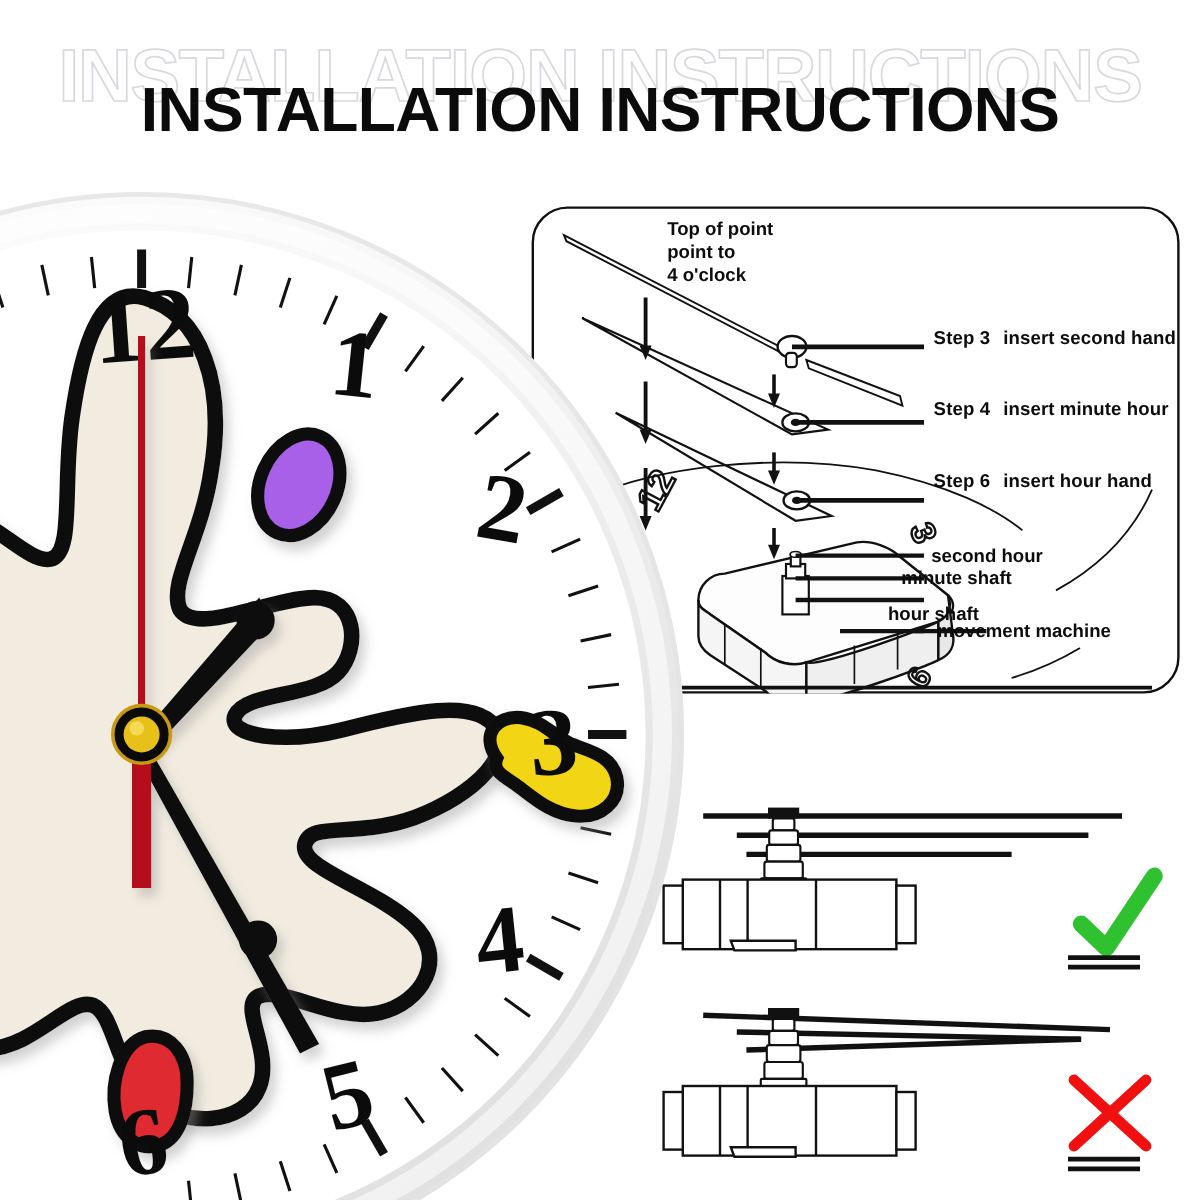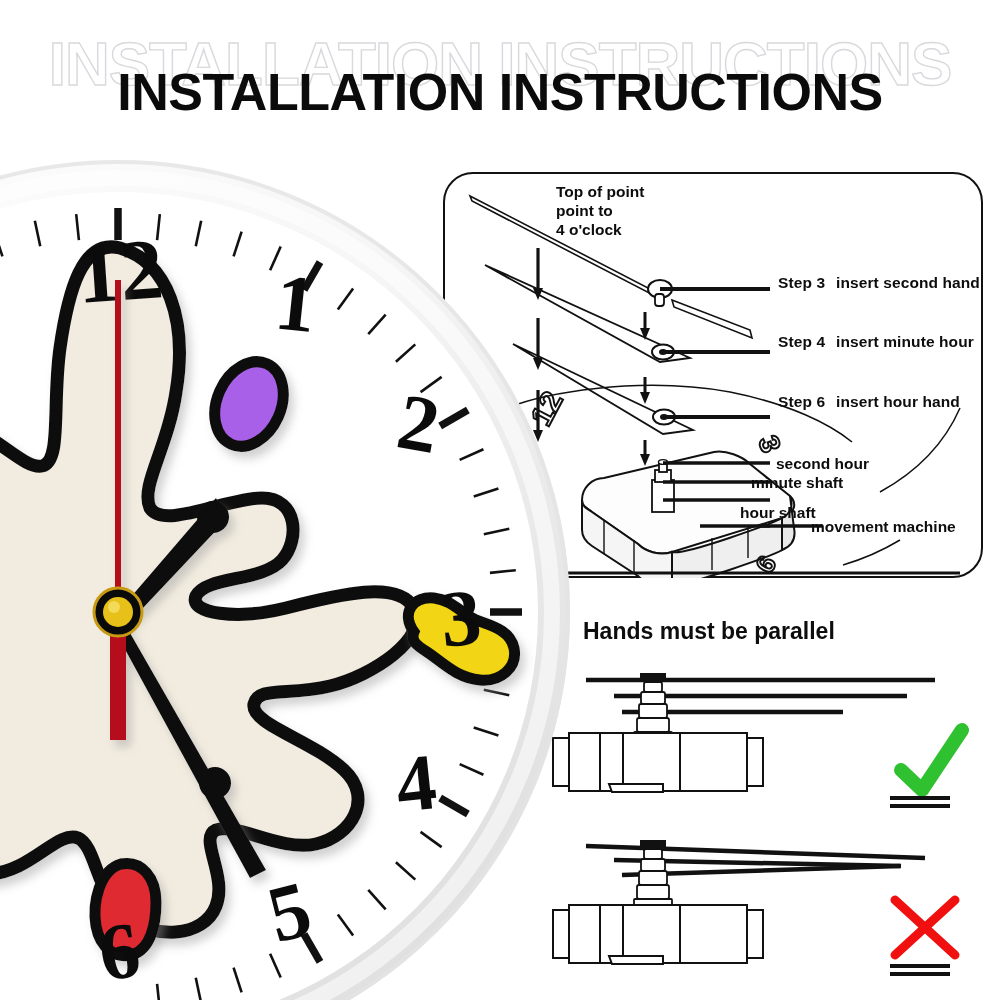--- a/index.html
+++ b/index.html
@@ -185,23 +185,22 @@
   <div class="panel-text steplabel" style="left:778px;top:333px;">
     <span class="sn">Step 4</span><span>insert minute hour</span>
   </div>
   <div class="panel-text steplabel" style="left:778px;top:393px;">
     <span class="sn">Step 6</span><span>insert hour hand</span>
   </div>
 
   <div class="panel-text shaftlabel" style="left:776px;top:455px;">second hour</div>
   <div class="panel-text shaftlabel" style="left:739px;top:474px;margin-left:12px;">minute shaft</div>
   <div class="panel-text shaftlabel" style="left:740px;top:492px;margin-top:12px;">hour shaft</div>
-  <div class="panel-text shaftlabel" style="left:811px;top:518px;">movement machine</div>
-
-  <div id="parallel-title">Hands must be parallel</div>
+  <div class="panel-text shaftlabel" style="left:781px;top:518px;">movement machine</div>
+
 
   <svg class="layer" viewBox="0 0 1000 1000">
 
     <g>
 
       <g stroke="#111" stroke-width="4.5" stroke-linecap="butt">
         <line x1="586" y1="680" x2="935" y2="680"></line>
         <line x1="614" y1="696" x2="907" y2="696"></line>
         <line x1="622" y1="712" x2="843" y2="712"></line>
       </g>

